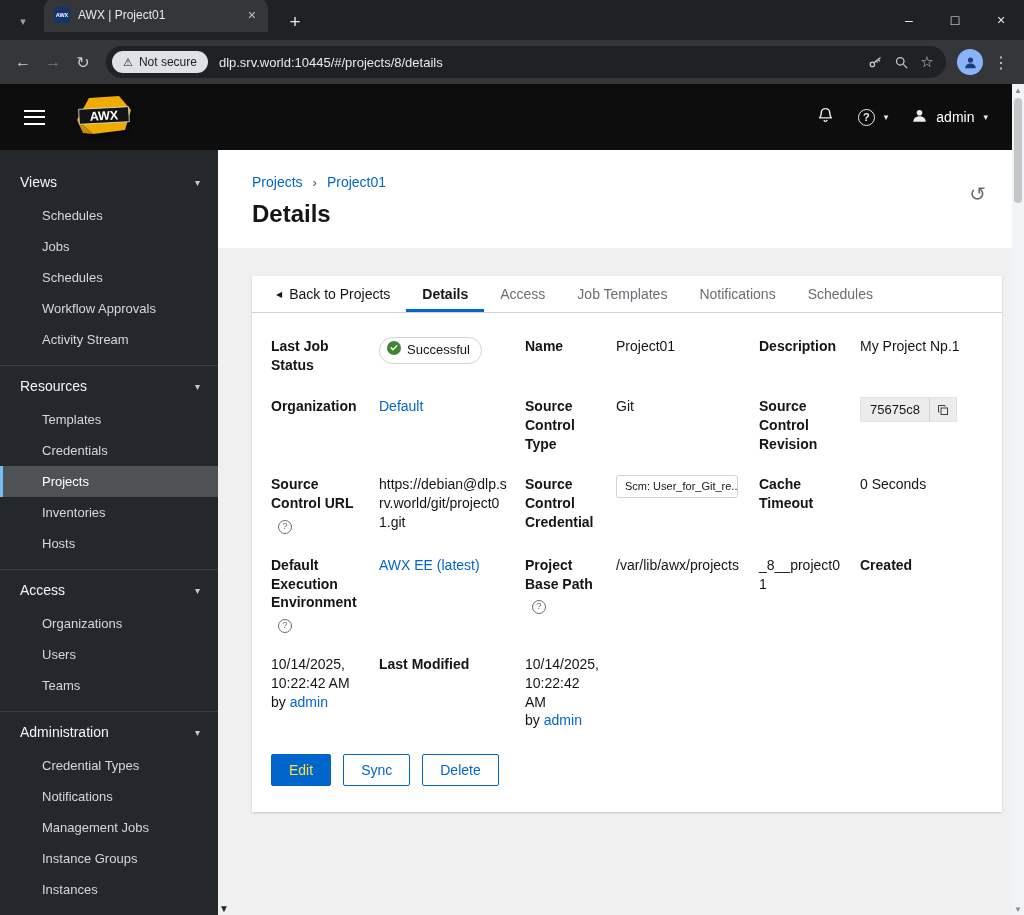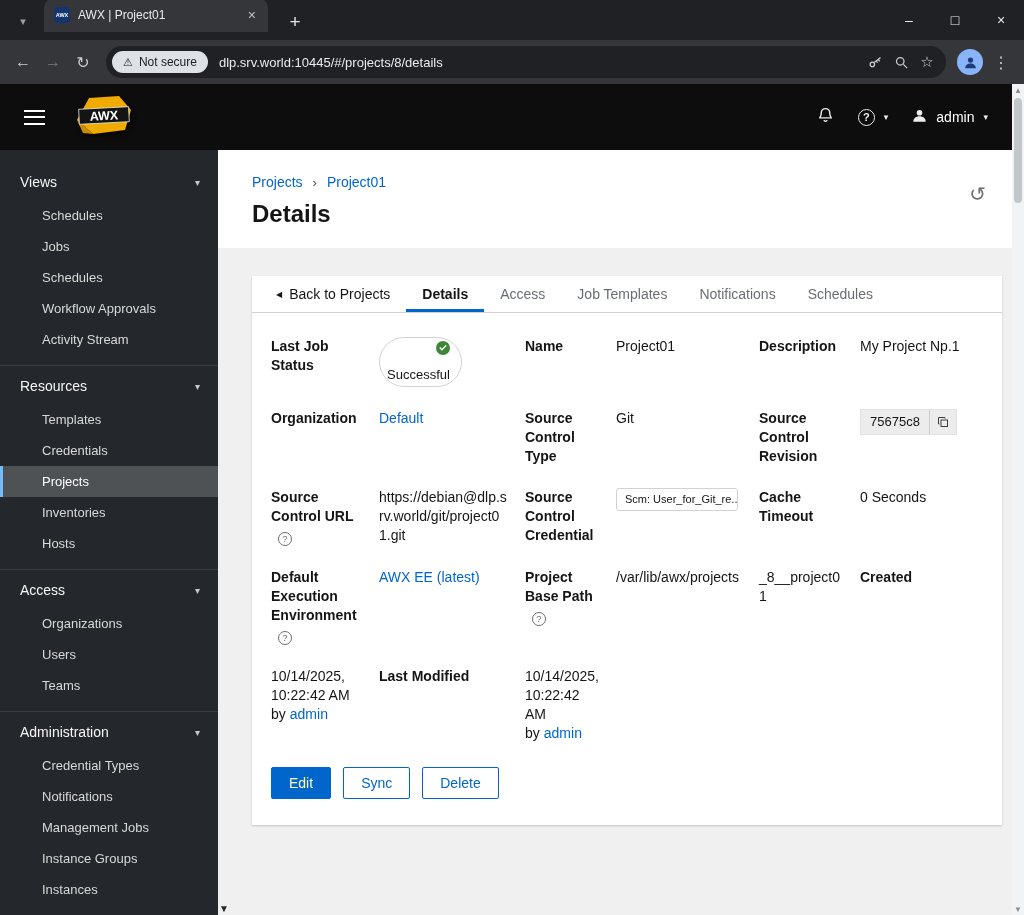--- a/index.html
+++ b/index.html
@@ -78,34 +78,34 @@
 
   .dl { display:grid; grid-template-columns:108px 146px 91px 143px 101px 1fr;
     row-gap:22px; margin:24px 20px 0 19px; font-size:14px; color:#151515; align-items:start; }
   .term { font-weight:bold; padding-right:10px; line-height:1.35; }
   .val { padding-right:16px; line-height:1.35; }
   .val .link, .link { color:#0066cc; }
   .break { word-break:break-all; }
   .helpq { display:inline-flex; width:14px; height:14px; border:1px solid #6a6e73; border-radius:50%;
     color:#6a6e73; font-size:9.5px; font-weight:normal; align-items:center; justify-content:center;
     margin-left:7px; vertical-align:-2px; }
-  .badge-success { display:inline-flex; align-items:flex-end; gap:6px; border:1px solid #d2d2d2;
-    border-radius:30px; padding:3px 11px 3px 7px; font-size:13px; background:#fff;flex-direction:column; }
+  .badge-success { display:inline-flex; align-items:flex-start; gap:6px; border:1px solid #d2d2d2;
+    border-radius:30px; padding:3px 11px 3px 7px; font-size:13px; background:#fff; }
   .revision { display:inline-flex; align-items:stretch; border:1px solid #e2e2e2; }
   .rev-val { background:#ececec; padding:3px 9px; font-size:13px; }
   .rev-copy { background:#ececec; border-left:1px solid #cfcfcf; padding:2px 7px;
     display:flex; align-items:center; cursor:pointer; }
   .chip { display:inline-block; border:1px solid #d2d2d2; border-radius:3px; padding:3px 8px;
     font-size:11px; color:#151515; max-width:122px; white-space:nowrap; overflow:hidden; background:#fff; }
   .byline .link { margin-left:4px; }
 
   .actions { display:flex; gap:12px; margin:24px 0 0 19px; }
   .btn { font-size:14px; padding:7px 17px; border-radius:2px; border:1px solid #0066cc;
     background:#fff; color:#0066cc; cursor:pointer; font-family:inherit; }
-  .btn.primary { background:#0066cc; color:#fef9c3; }
+  .btn.primary { background:#0066cc; color:#fde047; }
 
   
   .scrollbar { position:absolute; right:0; top:84px; bottom:0; width:12px; background:#f1f3f4; }
   .sb-arrow { position:absolute; left:0; width:12px; height:12px; color:#8a8d90; font-size:8px;
     display:flex; align-items:center; justify-content:center; }
   .sb-up { top:0; } .sb-down { bottom:0; }
   .sb-thumb { position:absolute; left:2px; top:14px; width:8px; height:105px; background:#c3c7cb; border-radius:4px; }
   .nav-scroll-ind { position:absolute; left:219px; bottom:1px; color:#24272b; font-size:10px; }
 </style>
 </head>

